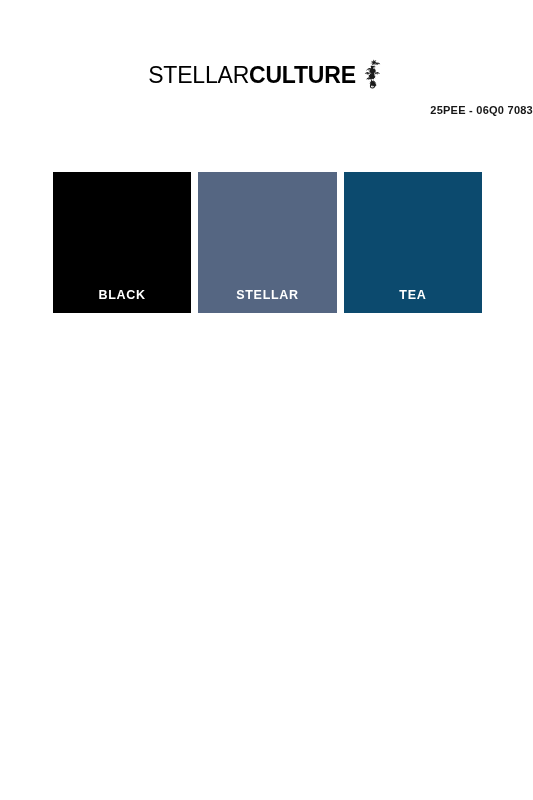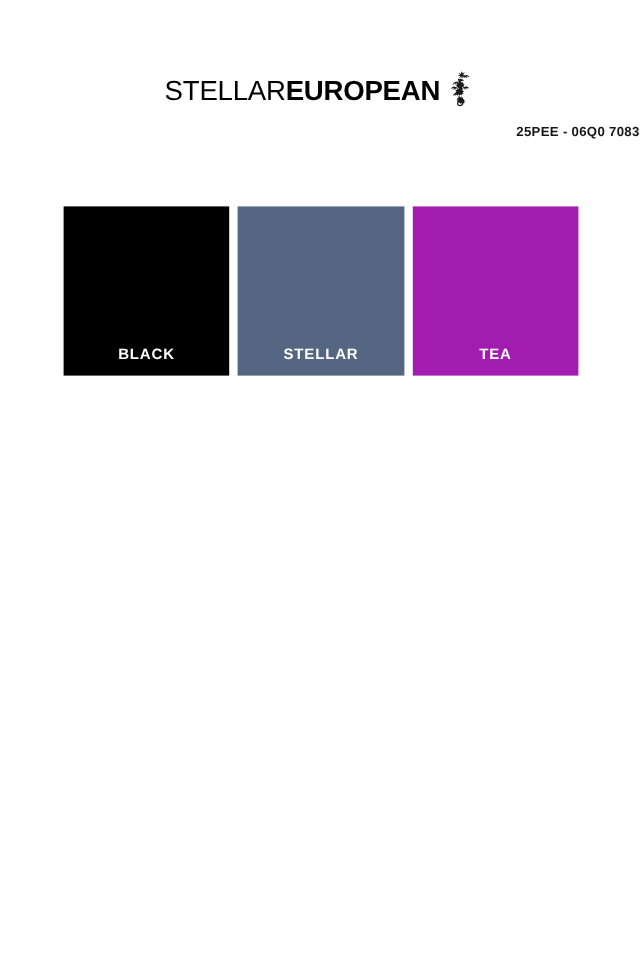--- a/index.html
+++ b/index.html
@@ -104,21 +104,21 @@
     color: #ffffff;
   }
 </style>
 </head>
 <body style="background-color: rgb(255, 255, 255);">
 
 <div class="sheet">
 
   <div class="brand-block">
     <div class="brand-lockup">
-      <span class="wordmark"><span class="w-light">STELLAR</span><span class="w-bold">EUROPEAN</span></span>
+      <span class="wordmark"><span class="w-light">STELLAR</span><span class="w-bold">CULTURE</span></span>
       <span class="brand-mark">
         <svg width="24" height="32" viewBox="0 0 24 32" aria-hidden="true">
           <g fill="#1b1b1b">
 
             <path d="M12.3 1.2c.7.5 1.1 1.3 1.2 2.1.5-.5 1.1-.9 1.8-1-.3.7-.8 1.2-1.3 1.7.8.1 1.5.5 2.1 1-.7.1-1.4.1-2.1 0 .6.5 1 1.2 1.2 2-.7-.3-1.3-.8-1.8-1.4.1.8 0 1.6-.3 2.3-.4-.7-.6-1.4-.7-2.2-.4.7-1 1.2-1.7 1.6.2-.8.6-1.5 1.1-2.1-.8.2-1.6.2-2.4 0 .7-.4 1.4-.7 2.2-.8-.6-.4-1.1-1-1.4-1.7.8.2 1.4.6 2 1.1-.1-.9.1-1.7.6-2.4l-.5-.2z"></path>
             <path d="M9.6 7.9c1.3-.4 2.7-.3 3.9.3l1.3.7-.9.4c-.6.3-1.3.4-2 .4l.6 1.1 1.6-.2-.3 1 1.4.4-1 .7 1.1.9-1.3.2.6 1.1-1.4-.3.1 1.2-1.1-.7-.3 1.3-.7-1-.8 1.1-.2-1.3-1.1.6.4-1.2-1.3.1.8-1-1.2-.5 1.1-.6-.9-.9 1.3.1-.4-1.2 1.1.5.1-1.3z"></path>
             <path d="M7.1 10.4c-.9.6-1.6 1.5-2 2.5.9-.4 1.6-1 2.2-1.8l.3 1.7c.5-.6.9-1.3 1.1-2.1l.5 1.4c.4-.7.6-1.4.6-2.2l-1.4.2-1.3.3z"></path>
             <path d="M11 14.2l1.5.3 1.1 1.4-.3 1.5 1.4.6-1.1 1 .9 1.3-1.5-.2-.2 1.5-1.2-.9-1 1.2-.6-1.4-1.4.5.2-1.5-1.5-.3 1-1.1-.9-1.2 1.5.1.1-1.5 1.2.8.3-1.4.9 1z"></path>
             <path d="M10.2 21.8c.6.3 1.1.8 1.4 1.4l.9-1.1.3 1.5 1.2-.6-.3 1.4 1.3-.1-.8 1.1 1.2.4-1.1.7.9.9-1.4-.1-.2 1.3-1-.9-.8 1.1-.5-1.3-1.2.6.1-1.4-1.3.2.7-1.1-1.2-.5 1.1-.7-.9-.9 1.3.1z"></path>
             <path d="M11.4 25.6a2.5 2.5 0 1 0 0 5 2.5 2.5 0 0 0 0-5zm0 1a1.5 1.5 0 1 1 0 3 1.5 1.5 0 0 1 0-3z"></path>
@@ -135,18 +135,18 @@
 
   <div class="style-code">25PEE - 06Q0 7083</div>
 
   <div class="swatch-row">
     <div class="swatch" style="background-color: rgb(0, 0, 0);">
       <span class="swatch-label" style="color: rgb(255, 255, 255);">BLACK</span>
     </div>
     <div class="swatch" style="background-color: rgb(85, 102, 130); padding-left: 24px;">
       <span class="swatch-label" style="color: rgb(255, 255, 255);">STELLAR</span>
     </div>
-    <div class="swatch" style="background-color: #a21caf;">
+    <div class="swatch" style="background-color: #0c4a6e;">
       <span class="swatch-label" style="color: rgb(255, 255, 255);">TEA</span>
     </div>
   </div>
 
 </div>
 
 </body></html>

